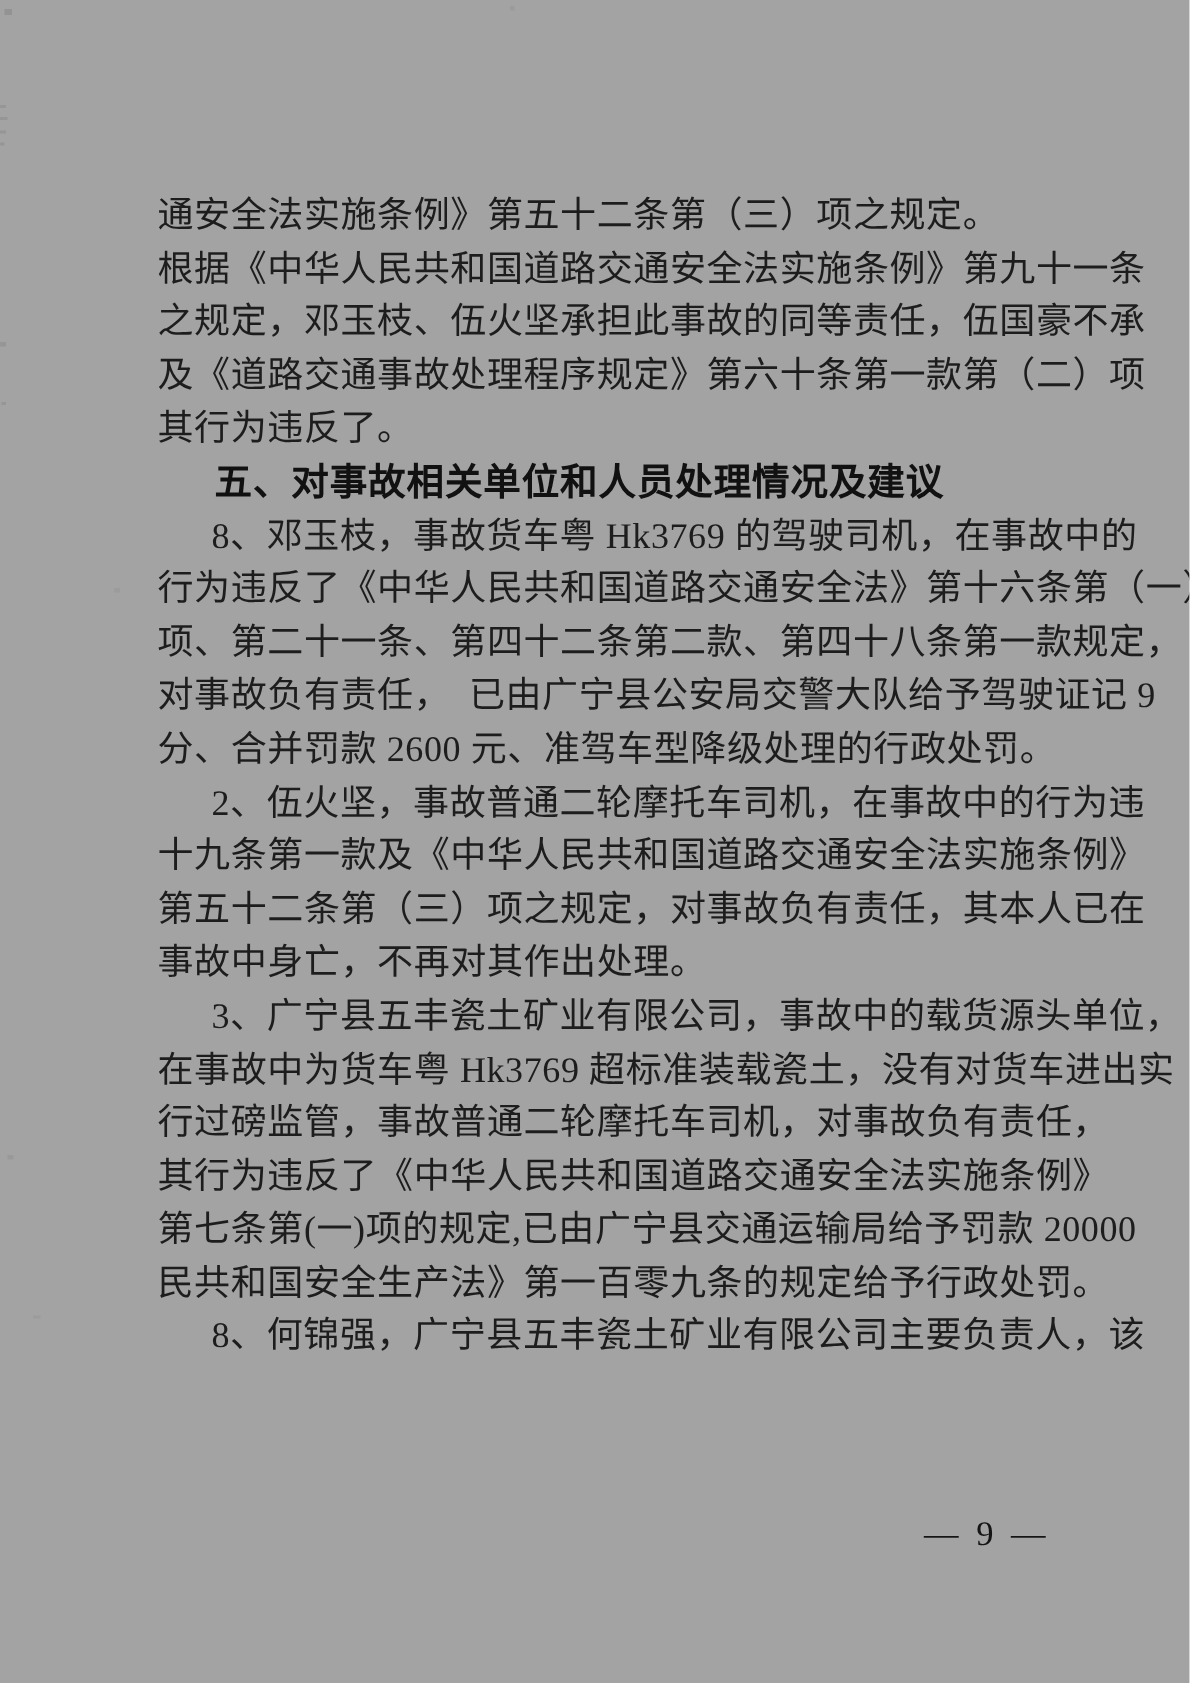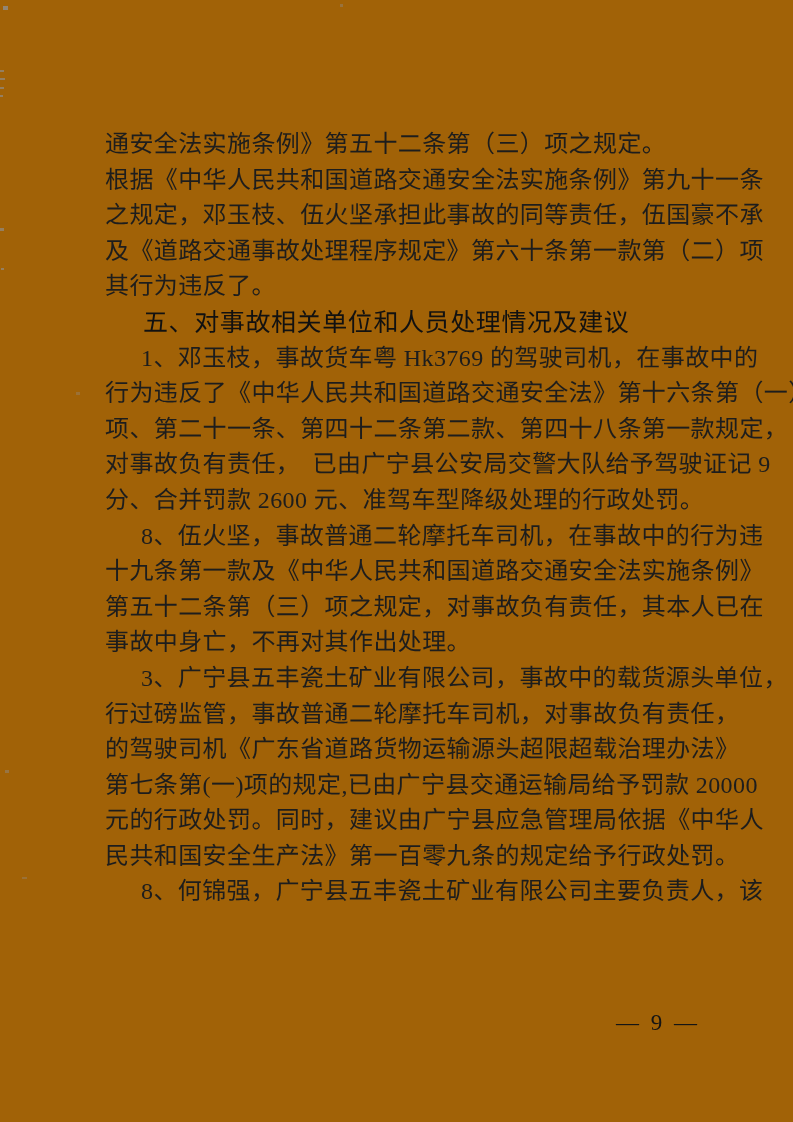--- a/index.html
+++ b/index.html
@@ -1,39 +1,39 @@
 <!DOCTYPE html>
 <html lang="zh-CN"><head>
 <meta charset="utf-8">
 <style>
   html,body{margin:0;padding:0;background:#ffffff;}
   .page{
     position:relative;
     width:793px;height:1122px;
-    background:#a16207;
+    background:#a3a3a3;
     overflow:hidden;
     font-family:"Liberation Serif", serif;
     color:#1d1d1d;
   }
   .text-block{
     position:absolute;
     left:105px;top:127px;width:590px;
   }
   .ln{
     font-size:24px;
     line-height:35.6px;
     height:35.6px;
     letter-spacing:0.4px;
     white-space:nowrap;
     overflow:visible;
   }
   .ind{ padding-left:36px; }
   .heading{
     font-family:"Liberation Sans", sans-serif;
-    font-weight:400;
+    font-weight:700;
     font-size:25px;
     letter-spacing:0.6px;
     padding-left:38px;
     color:#111;
   }
   .page-number{
     position:absolute;
     left:616px;top:1010px;
     font-size:23px;
     letter-spacing:3px;
@@ -74,36 +74,36 @@
   <div class="text-block">
 
     <div class="ln">通安全法实施条例》第五十二条第（三）项之规定。</div>
     <div class="ln">根据《中华人民共和国道路交通安全法实施条例》第九十一条</div>
     <div class="ln">之规定，邓玉枝、伍火坚承担此事故的同等责任，伍国豪不承</div>
     <div class="ln">及《道路交通事故处理程序规定》第六十条第一款第（二）项</div>
     <div class="ln">其行为违反了。</div>
 
     <div class="ln heading">五、对事故相关单位和人员处理情况及建议</div>
 
-    <div class="ln ind">1、邓玉枝，事故货车粤 Hk3769 的驾驶司机，在事故中的</div>
+    <div class="ln ind">8、邓玉枝，事故货车粤 Hk3769 的驾驶司机，在事故中的</div>
     <div class="ln">行为违反了《中华人民共和国道路交通安全法》第十六条第（一）</div>
     <div class="ln">项、第二十一条、第四十二条第二款、第四十八条第一款规定，</div>
     <div class="ln">对事故负有责任，　已由广宁县公安局交警大队给予驾驶证记 9</div>
     <div class="ln">分、合并罚款 2600 元、准驾车型降级处理的行政处罚。</div>
 
-    <div class="ln ind">8、伍火坚，事故普通二轮摩托车司机，在事故中的行为违</div>
+    <div class="ln ind">2、伍火坚，事故普通二轮摩托车司机，在事故中的行为违</div>
     <div class="ln">十九条第一款及《中华人民共和国道路交通安全法实施条例》</div>
     <div class="ln">第五十二条第（三）项之规定，对事故负有责任，其本人已在</div>
     <div class="ln">事故中身亡，不再对其作出处理。</div>
 
     <div class="ln ind">3、广宁县五丰瓷土矿业有限公司，事故中的载货源头单位，</div>
+    <div class="ln">在事故中为货车粤 Hk3769 超标准装载瓷土，没有对货车进出实</div>
     <div class="ln">行过磅监管，事故普通二轮摩托车司机，对事故负有责任，</div>
-    <div class="ln">的驾驶司机《广东省道路货物运输源头超限超载治理办法》</div>
+    <div class="ln">其行为违反了《中华人民共和国道路交通安全法实施条例》</div>
     <div class="ln">第七条第(一)项的规定,已由广宁县交通运输局给予罚款 20000</div>
-    <div class="ln">元的行政处罚。同时，建议由广宁县应急管理局依据《中华人</div>
     <div class="ln">民共和国安全生产法》第一百零九条的规定给予行政处罚。</div>
 
     <div class="ln ind">8、何锦强，广宁县五丰瓷土矿业有限公司主要负责人，该</div>
 
   </div>
 
   <div class="page-number">— 9 —</div>
 
 </div>
 

